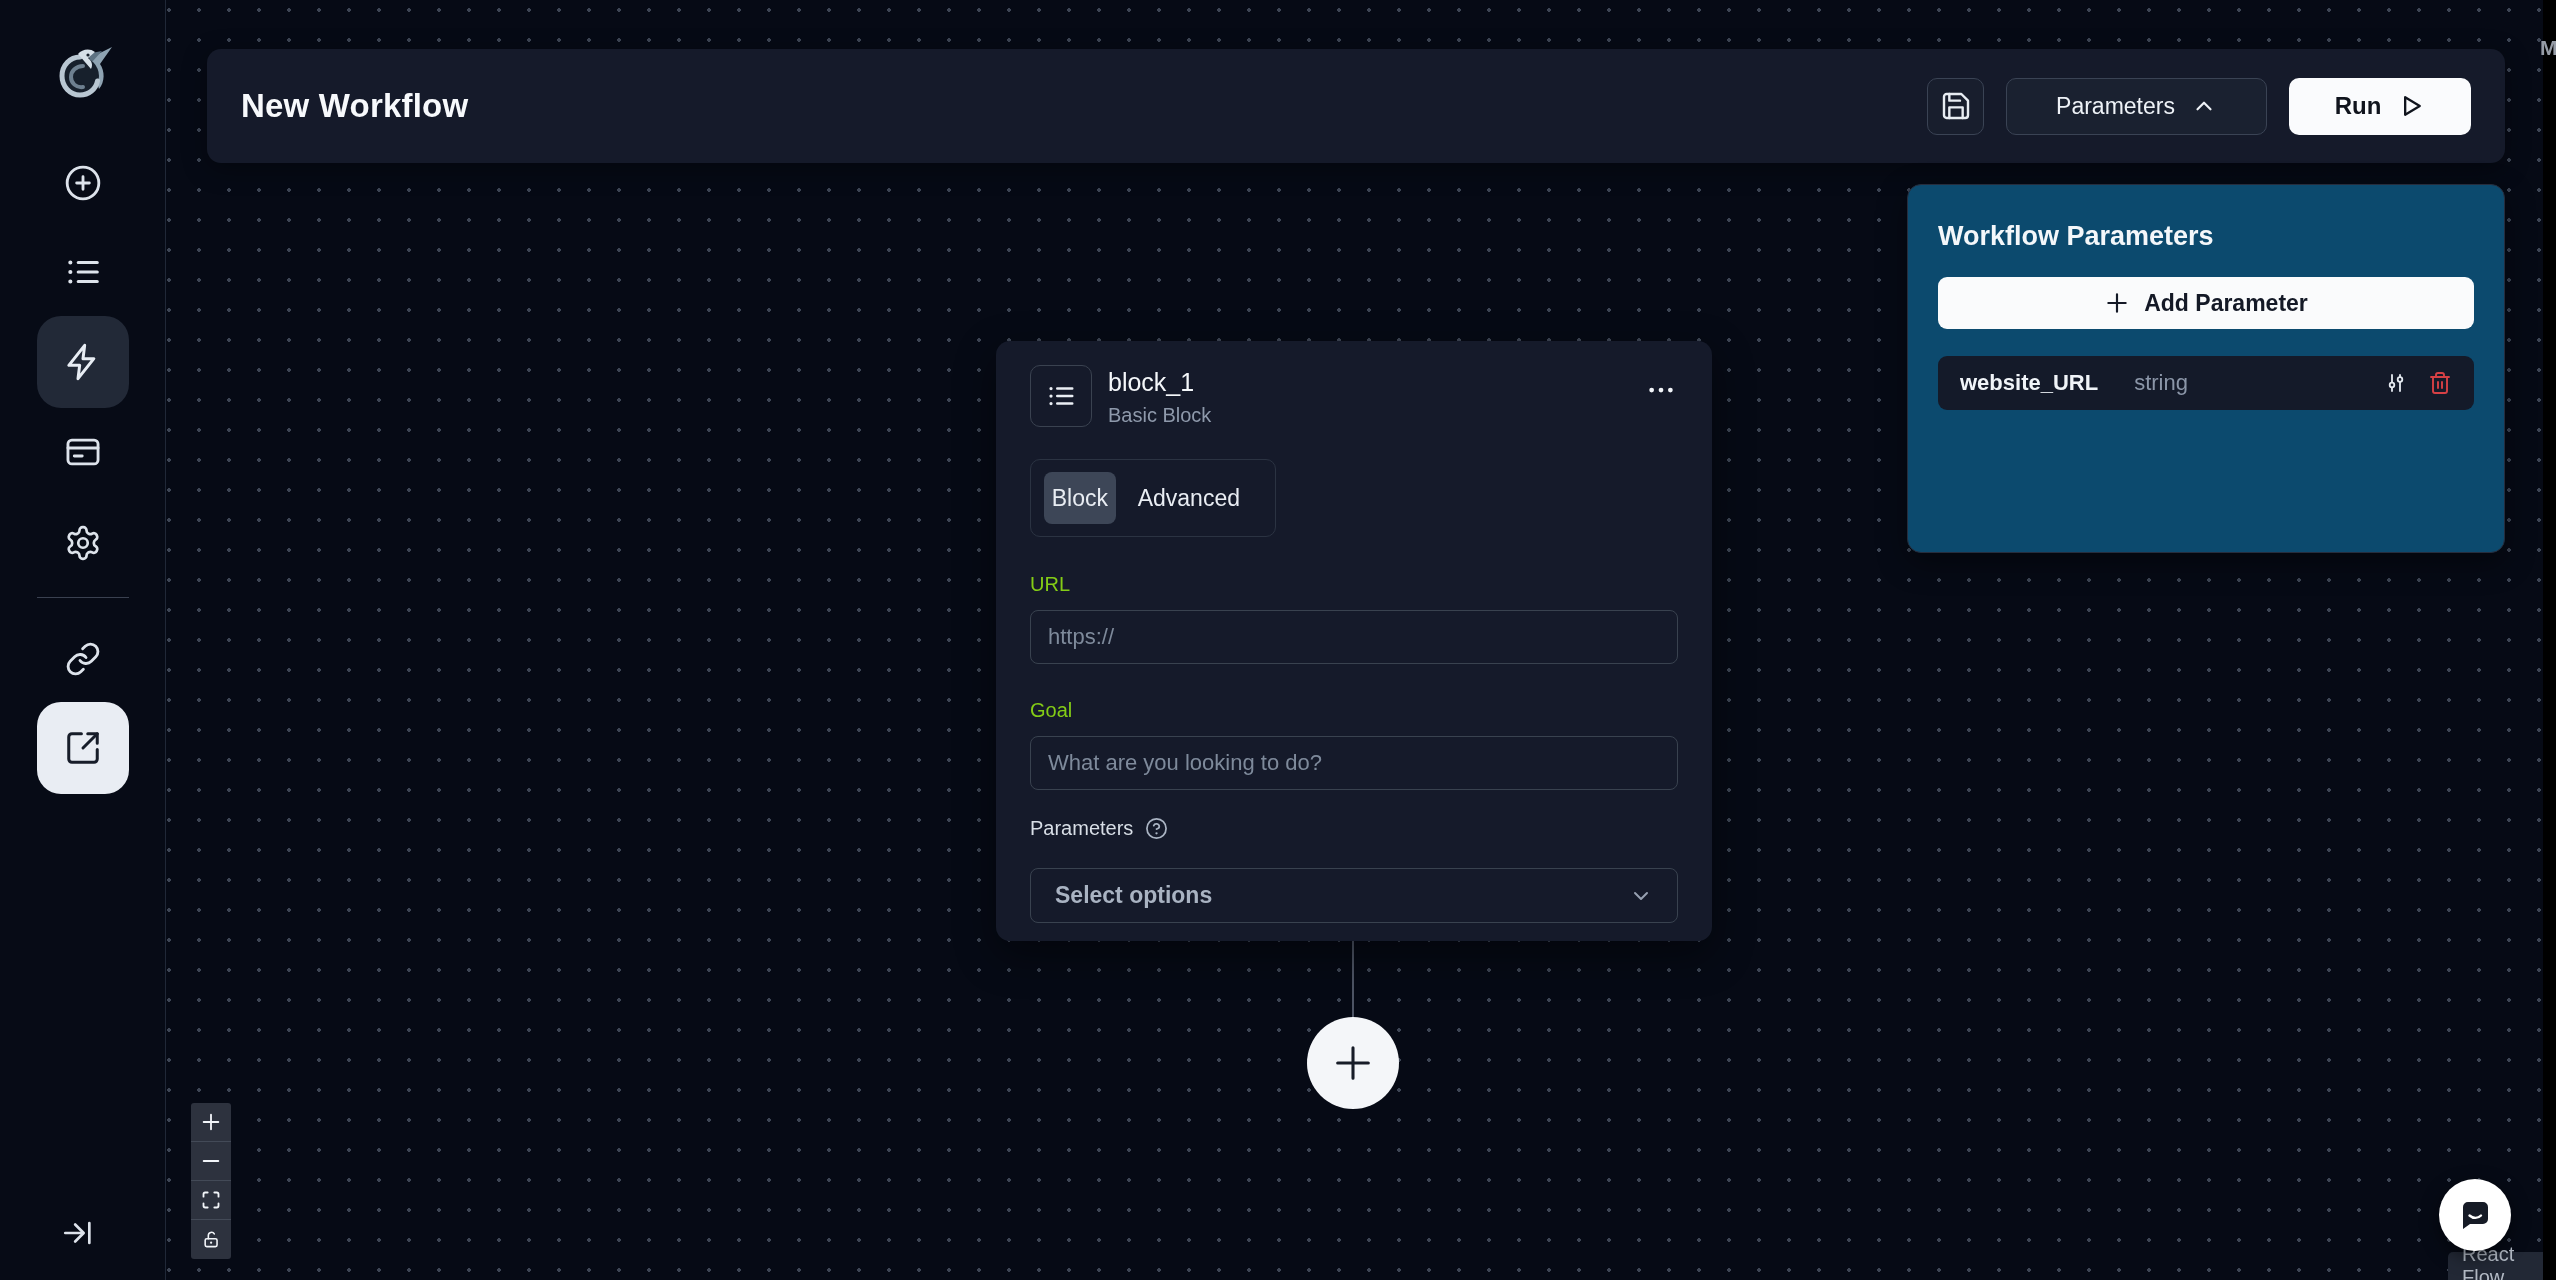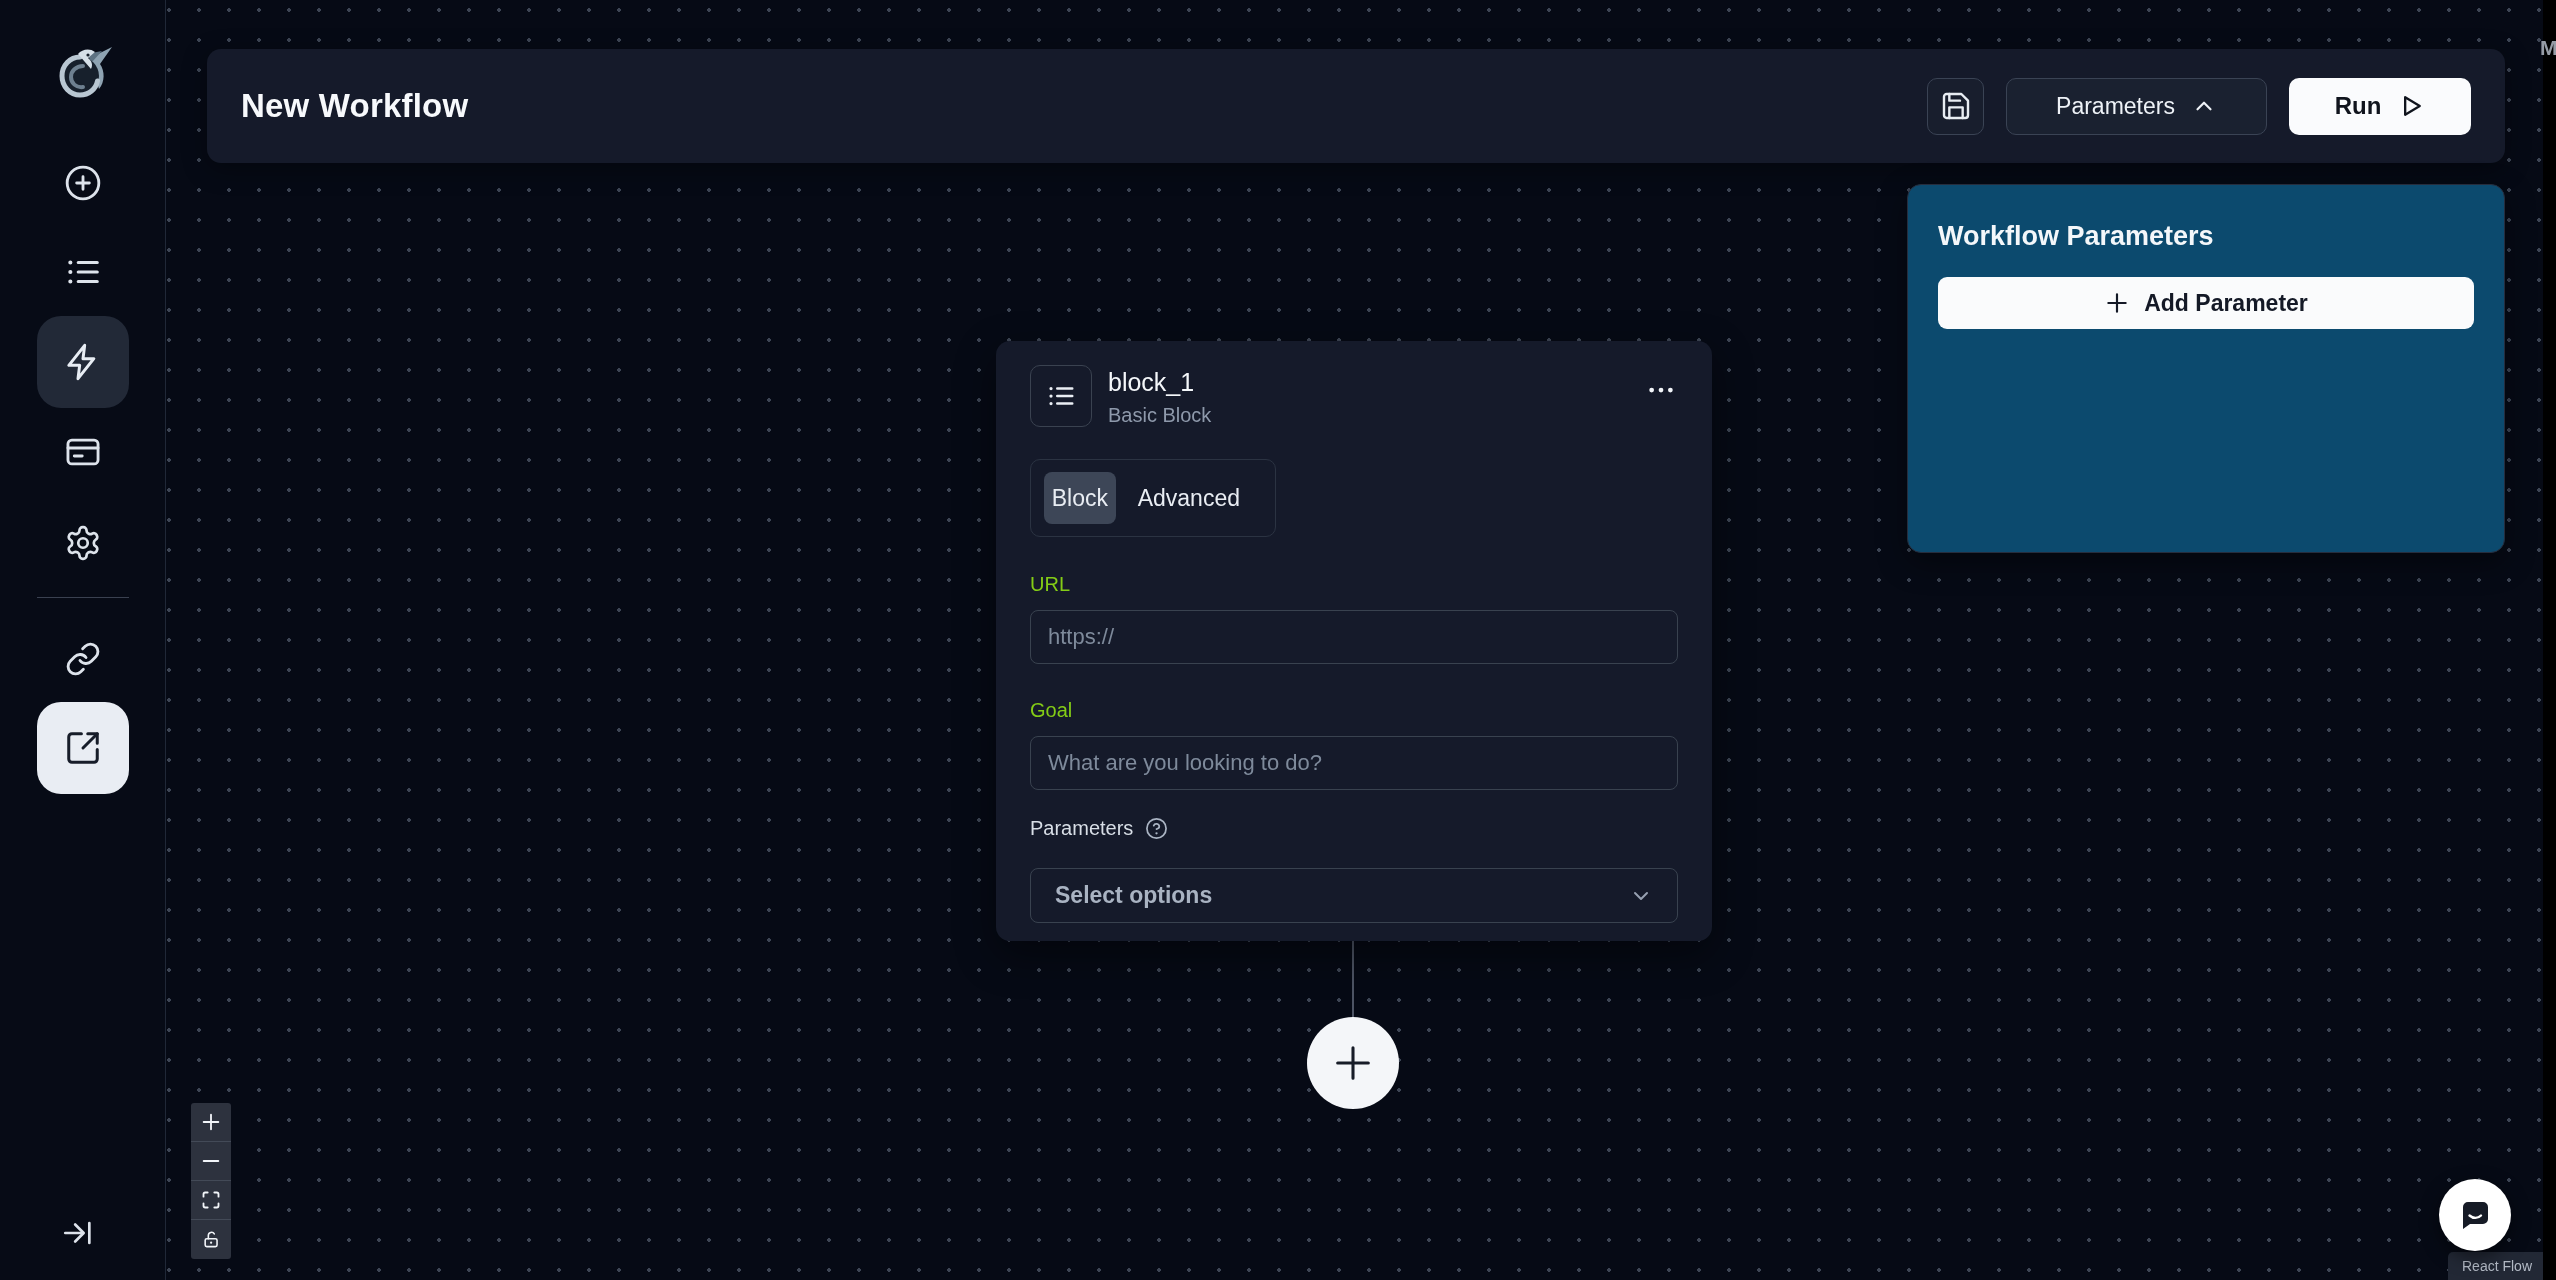--- a/index.html
+++ b/index.html
@@ -151,21 +151,21 @@
   .zoom-btn:last-child { border-bottom: none; }
 
   
   .chat-fab {
     position: absolute; left: 2439px; top: 1179px; width: 72px; height: 72px; border-radius: 50%;
     background: #ffffff; display: flex; align-items: center; justify-content: center;
     cursor: pointer; z-index: 7; box-shadow: 0 6px 18px rgba(0,0,0,0.5);
   }
   .rf-chip {
     position: absolute; left: 2448px; top: 1252px; height: 28px; padding: 0 12px 0 14px;
-    background: #222835; color: #b3bac5; font-size: 14px; display: flex; align-items: center;
+    background: #222835; color: #b3bac5; font-size: 20px; display: flex; align-items: center;
     border-radius: 5px 0 0 0; z-index: 6; cursor: pointer;
   }
   .edge-strip { position: absolute; left: 2543px; top: 0; width: 13px; height: 1280px; background: #000; z-index: 8; }
   .overflow-glyph { position: absolute; left: 2540px; top: 36px; font-size: 21px; font-weight: 700; color: #969ca6; z-index: 9; }
 </style>
 </head>
 <body>
 
 <div class="canvas"></div>
 
@@ -330,20 +330,42 @@
 <div class="panel">
   <div class="panel-title">Workflow Parameters</div>
 
   <div class="btn-add">
     <svg width="26" height="26" viewBox="0 0 24 24" fill="none" stroke="currentColor" stroke-width="2" stroke-linecap="round">
       <path d="M4 12h16M12 4v16"></path>
     </svg>
     <span>Add Parameter</span>
   </div>
 
+  <div class="param-row">
+    <span class="param-name">website_URL</span>
+    <span class="param-type">string</span>
+    <span class="param-spacer"></span>
+    <span class="param-actions">
+      <span class="act-sliders">
+        <svg width="24" height="24" viewBox="0 0 24 24" fill="none" stroke="currentColor" stroke-width="1.8" stroke-linecap="round">
+          <path d="M8 4v16M16 4v16"></path>
+          <circle cx="8" cy="14" r="2.3" fill="#141a29"></circle>
+            <circle cx="16" cy="8.5" r="2.3" fill="#141a29"></circle>
+        </svg>
+      </span>
+      <span class="act-trash">
+        <svg width="24" height="24" viewBox="0 0 24 24" fill="none" stroke="currentColor" stroke-width="1.9" stroke-linecap="round" stroke-linejoin="round">
+          <path d="M3 6h18"></path>
+            <path d="M19 6v14a2 2 0 0 1-2 2H7a2 2 0 0 1-2-2V6"></path>
+            <path d="M8 6V4a2 2 0 0 1 2-2h4a2 2 0 0 1 2 2v2"></path>
+            <path d="M10 11v6M14 11v6"></path>
+        </svg>
+      </span>
+    </span>
+  </div>
 </div>
 
 <div class="zoom-controls">
   <div class="zoom-btn">
     <svg width="22" height="22" viewBox="0 0 24 24" fill="none" stroke="currentColor" stroke-width="2" stroke-linecap="round">
         <path d="M4 12h16M12 4v16"></path>
       </svg>
   </div>
   <div class="zoom-btn">
     <svg width="22" height="22" viewBox="0 0 24 24" fill="none" stroke="currentColor" stroke-width="2" stroke-linecap="round">

